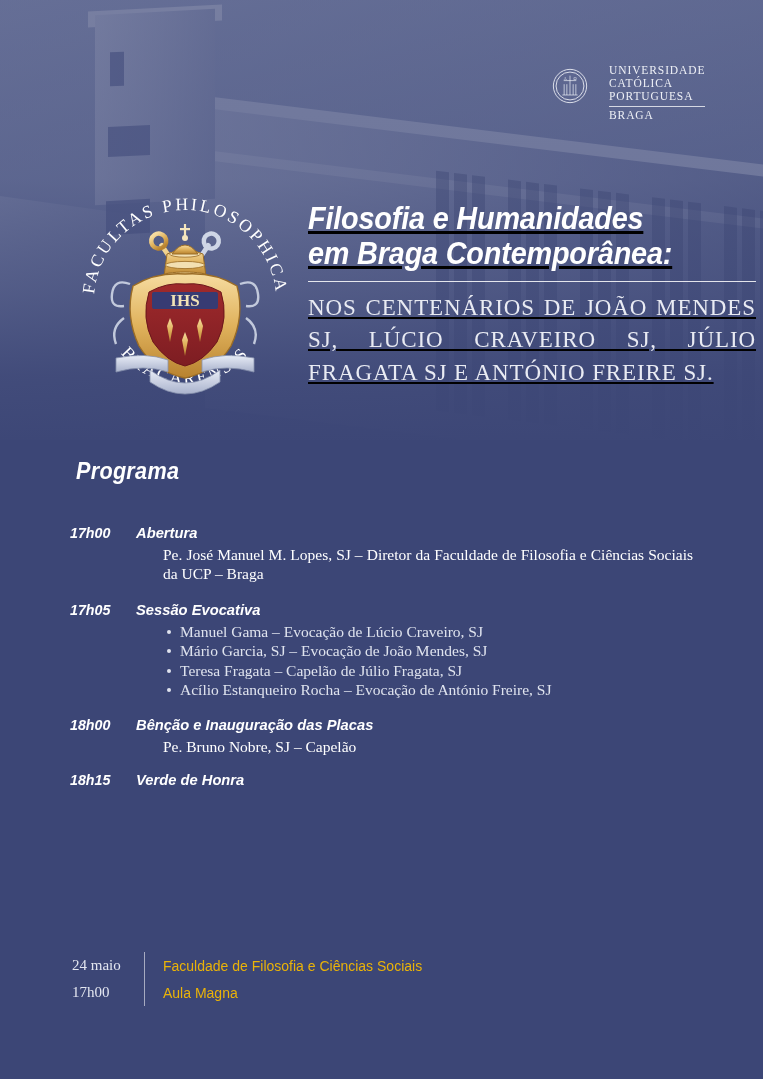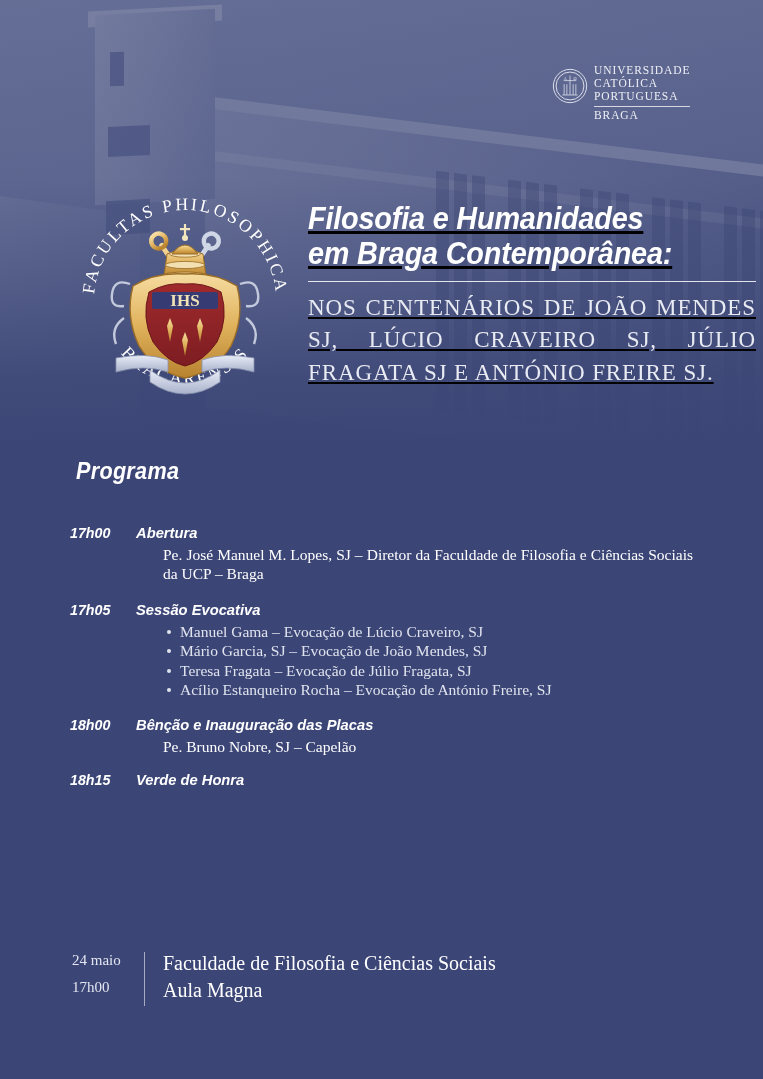--- a/index.html
+++ b/index.html
@@ -75,21 +75,21 @@
         #3c4676 97%);
   }
   .field{
     position:absolute;left:0;top:440px;width:763px;height:639px;
     background:#3c4676;
   }
 
   
   .ucp{
     position:absolute;left:552px;top:64px;
-    display:flex;align-items:flex-start;gap:6px;
+    display:flex;align-items:flex-start;gap:21px;
   }
   .ucp-seal{width:36px;height:36px;flex:none;margin-top:4px;}
   .ucp-words{line-height:1.12;}
   .ucp-words div{
     color:#eef0f6;font-size:11.5px;letter-spacing:.9px;
     font-family:"Liberation Serif",serif;white-space:nowrap;
   }
   .ucp-rule{
     height:1px;background:rgba(255,255,255,.75);margin:3px 0 2px;width:100%;
   }
@@ -161,31 +161,31 @@
   }
   .bullets li:before{
     content:"";position:absolute;left:-13px;top:8px;
     width:4px;height:4px;border-radius:50%;background:#dfe3ee;
   }
   .gap{height:17px;}
   .gap-s{height:14px;}
 
   
   .footer{position:absolute;left:72px;top:952px;}
-  .frow{display:flex;align-items:flex-start;height:27px;}
+  .frow{display:flex;align-items:center;height:27px;}
   .fleft{
     width:72px;flex:none;
     color:#e3e6f0;font-family:"Liberation Serif",serif;font-size:15px;
   }
   .fbar{
     width:1px;align-self:stretch;background:rgba(255,255,255,.55);
     margin:0 18px 0 0;flex:none;
   }
   .fright{
-    color:#ffffff;font-family:Liberation Serif, serif;font-size:20px;
+    color:#eab308;font-family:Liberation Sans, sans-serif;font-size:14px;
   }
 </style>
 </head>
 <body>
 
 <div class="poster">
 
   <div class="photo">
     <div class="sky"></div>
 
@@ -342,21 +342,21 @@
 
     <div class="gap"></div>
 
     <div class="row">
       <div class="time">17h05</div>
       <div class="evt">Sessão Evocativa</div>
     </div>
     <ul class="bullets">
       <li>Manuel Gama – Evocação de Lúcio Craveiro, SJ</li>
       <li>Mário Garcia, SJ – Evocação de João Mendes, SJ</li>
-      <li>Teresa Fragata – Evocação de Júlio Fragata, SJ</li>
+      <li>Teresa Fragata – Capelão de Júlio Fragata, SJ</li>
       <li>Acílio Estanqueiro Rocha – Evocação de António Freire, SJ</li>
     </ul>
 
     <div class="gap"></div>
 
     <div class="row">
       <div class="time">18h00</div>
       <div class="evt">Bênção e Inauguração das Placas</div>
     </div>
     <div class="detail">Pe. Bruno Nobre, SJ – Capelão</div>

